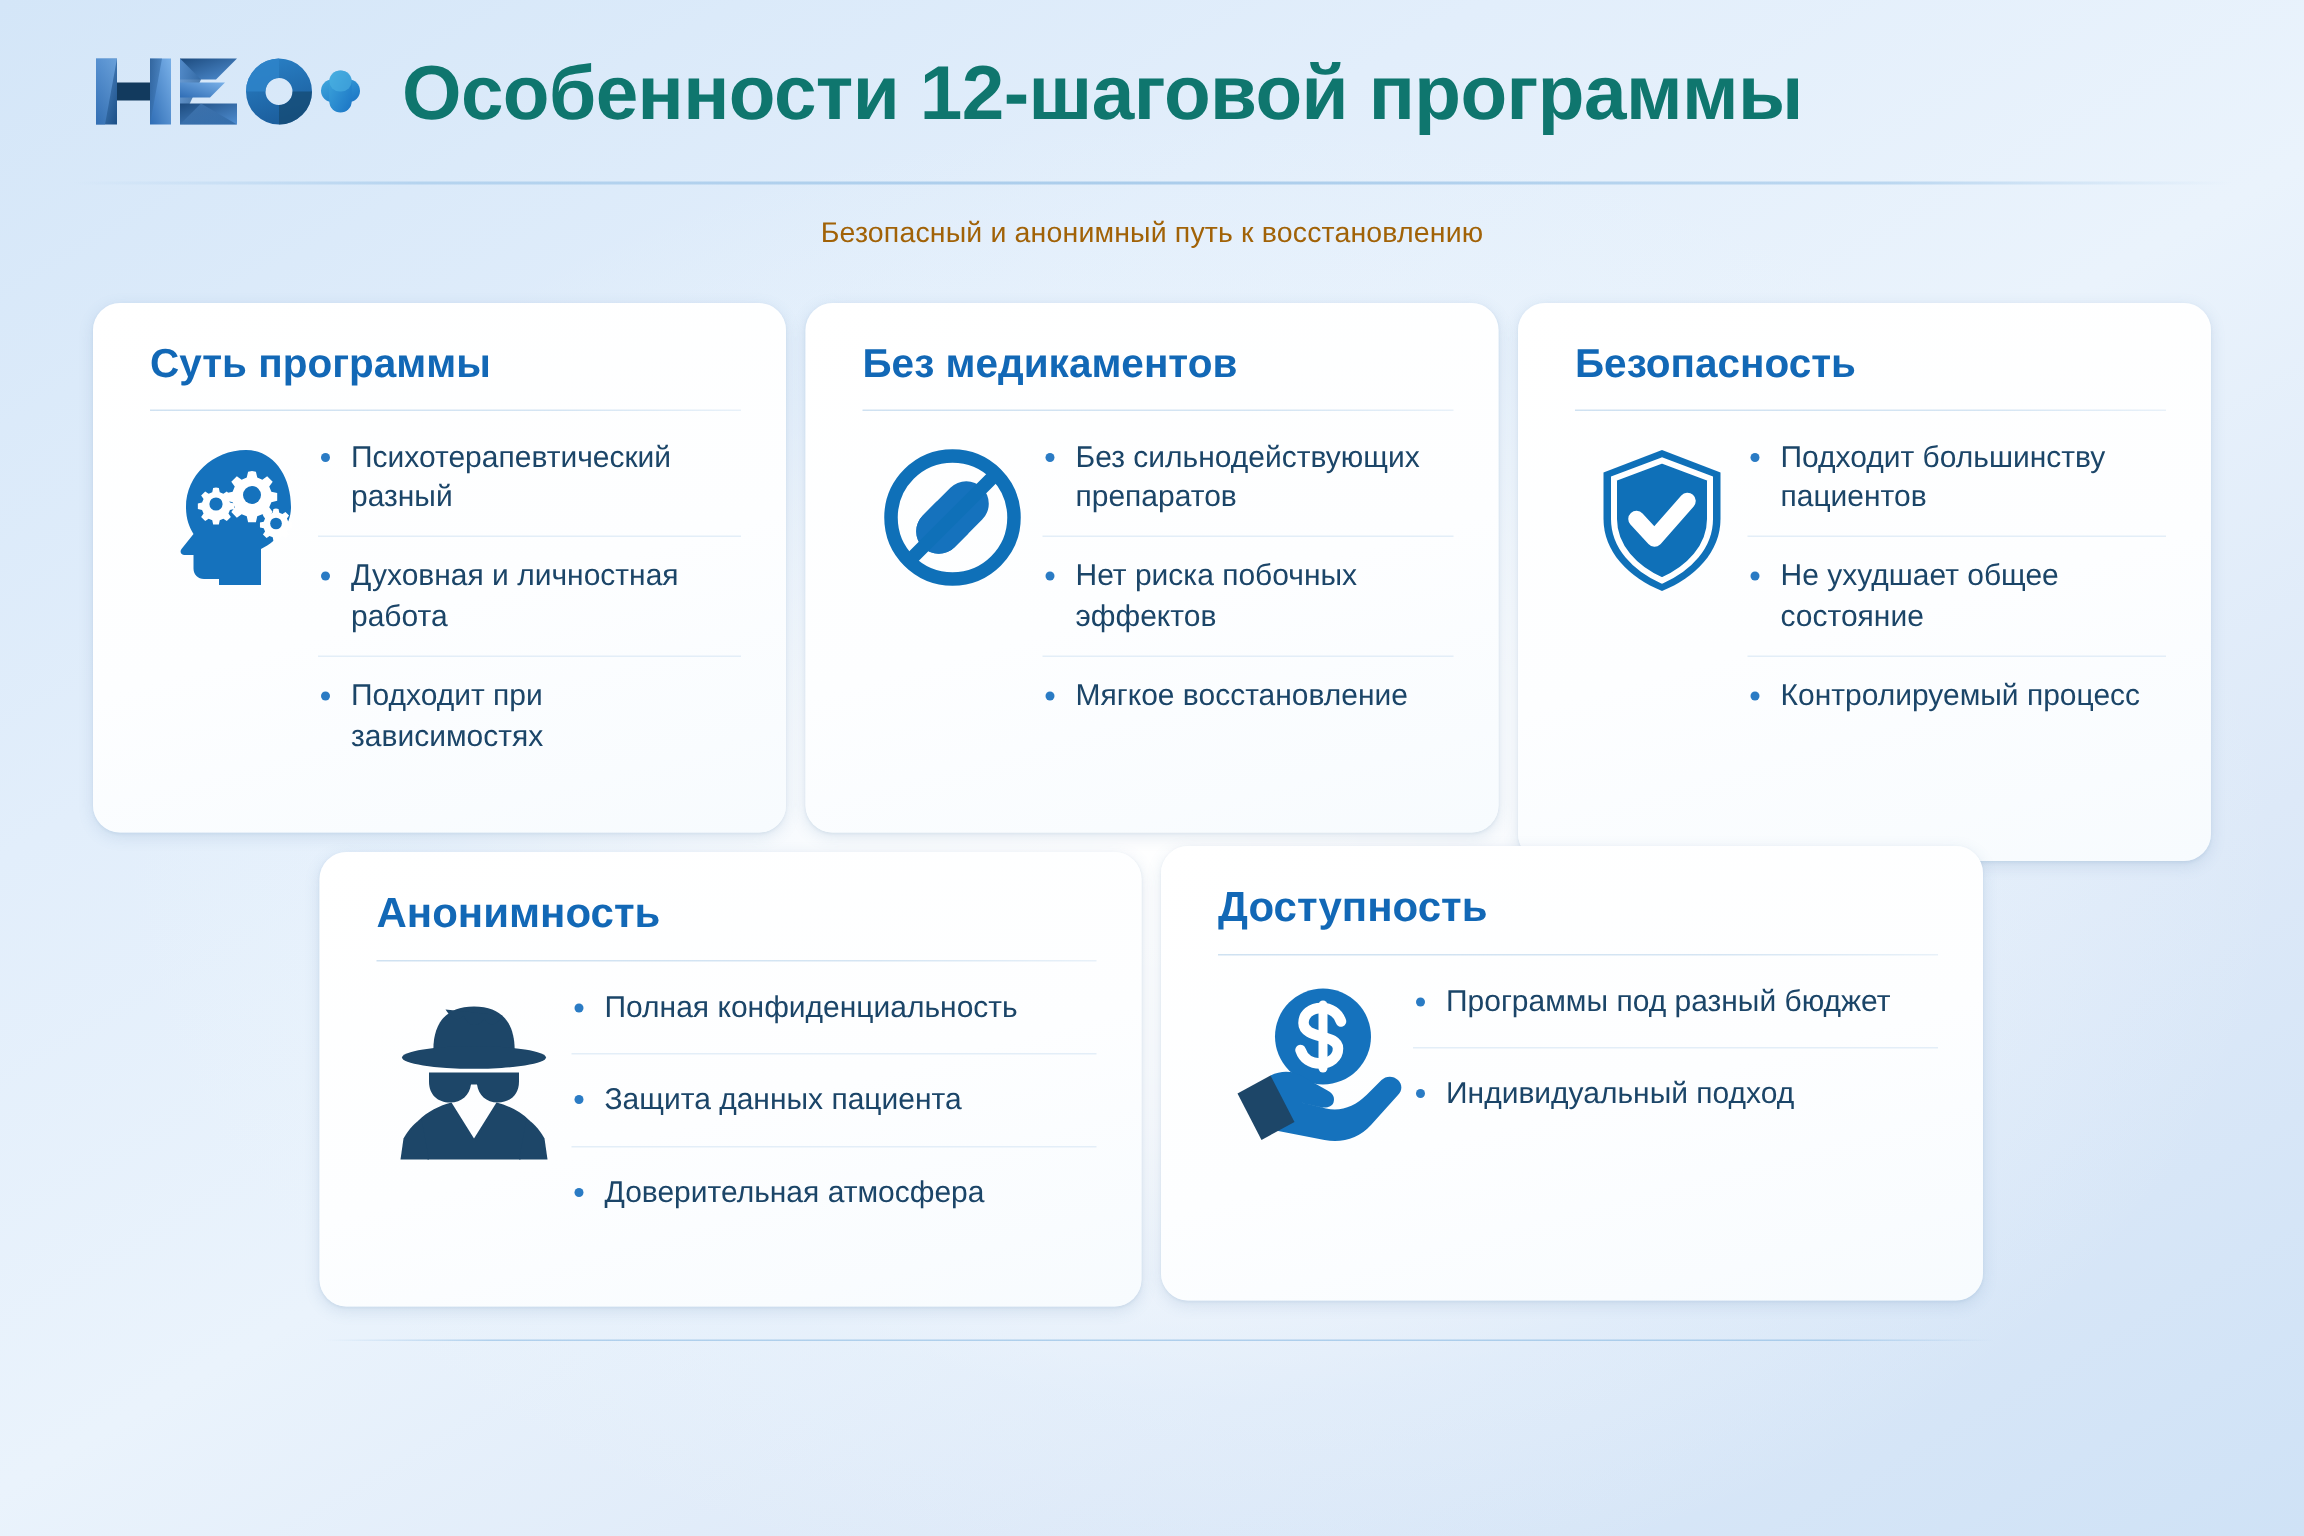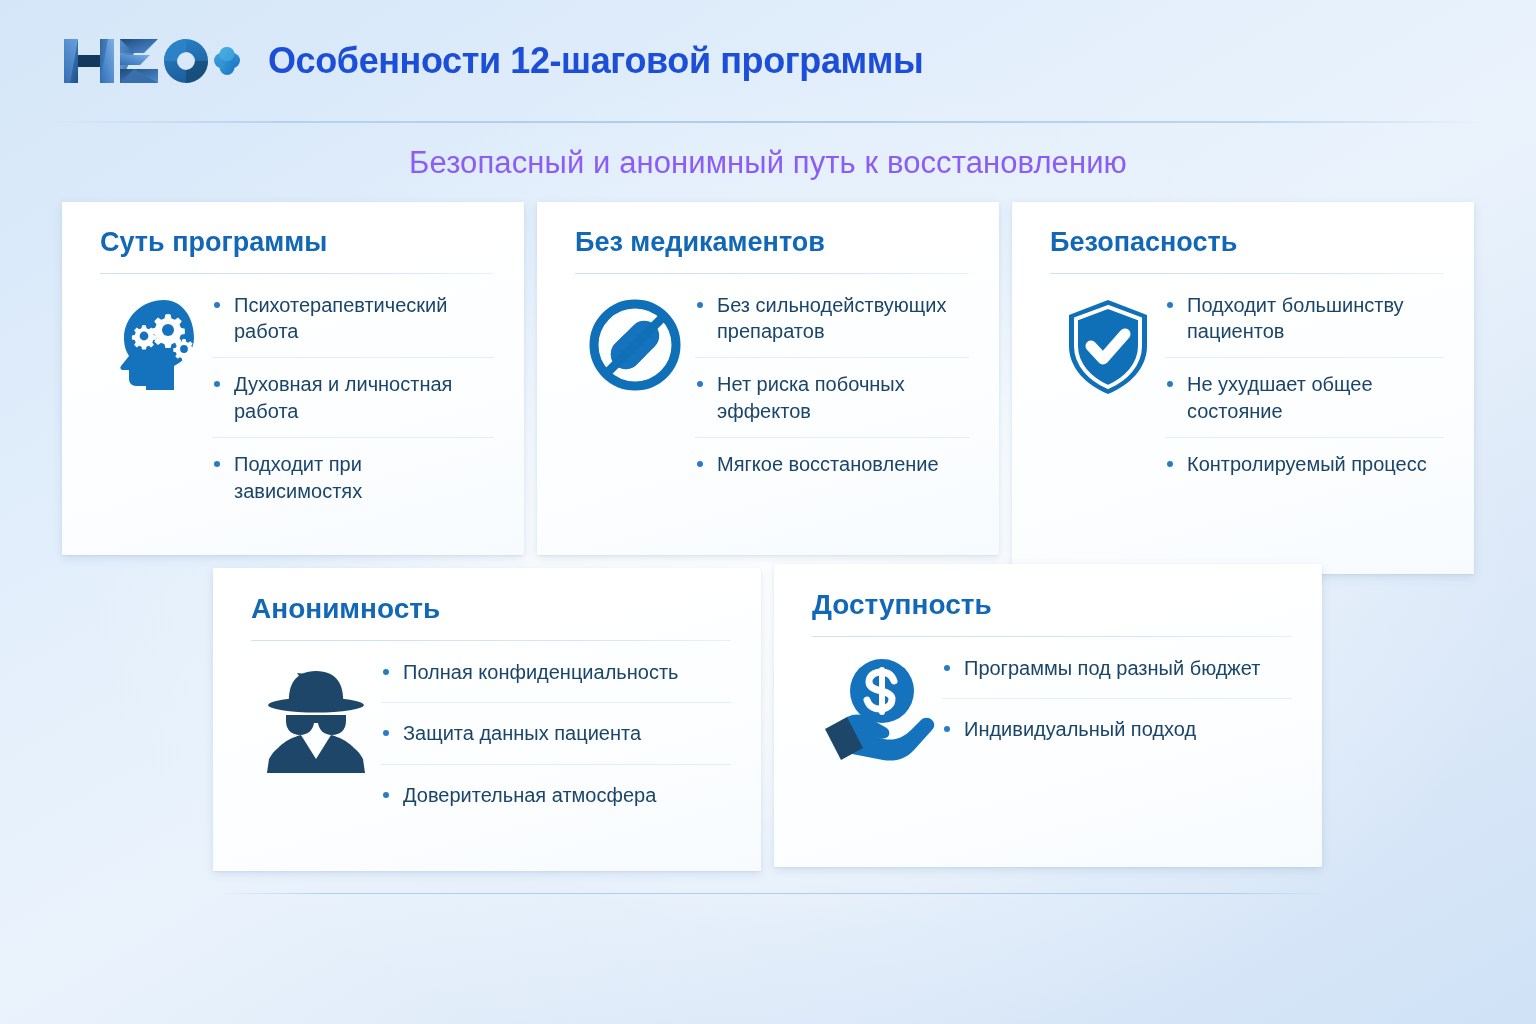--- a/index.html
+++ b/index.html
@@ -31,51 +31,51 @@
 
   .logo {
     display: flex;
     align-items: center;
     height: 60px;
     margin-right: 28px;
     flex: none;
   }
 
   .page-title {
-    font-size: 36px;
+    font-size: 51px;
     font-weight: bold;
-    color: #1d4ed8;
+    color: #0f766e;
     letter-spacing: -0.4px;
     white-space: nowrap;
     line-height: 1;
   }
 
   .header-divider {
     position: absolute;
     left: 48px; top: 121px;
     width: 1440px;
     height: 2px;
     background: linear-gradient(to right, rgba(150,190,228,0) 0%, rgba(150,193,230,0.55) 16%, rgba(140,186,226,0.65) 50%, rgba(150,193,230,0.55) 84%, rgba(150,190,228,0) 100%);
   }
 
   .subtitle {
     position: absolute;
     left: 0; top: 145px;
     width: 1536px;
     text-align: center;
-    font-size: 31px;
-    color: #8b5cf6;
+    font-size: 19px;
+    color: #a16207;
     letter-spacing: 0.1px;
   }
 
   
   .card {
     position: absolute;
     background: linear-gradient(165deg, #ffffff 0%, #fdfeff 55%, #f7fbfe 100%);
-    border-radius: 1px;
+    border-radius: 18px;
     box-shadow: 0 3px 10px rgba(80,125,170,0.16), 0 1px 2px rgba(80,125,170,0.10);
     padding: 26px 30px 20px 38px;
   }
 
   .card-title {
     font-size: 27px;
     font-weight: bold;
     color: #1268b6;
     line-height: 1.1;
     white-space: nowrap;
@@ -226,21 +226,21 @@
           <path d="M58 16l2.6.5.9 3.9 3.4 1.4 3.2-2.3 3.7 3.7-2.3 3.2 1.4 3.4 3.9.9v5.2l-3.9.9-1.4 3.4 2.3 3.2-3.7 3.7-3.2-2.3-3.4 1.4-.9 3.9h-5.2l-.9-3.9-3.4-1.4-3.2 2.3-3.7-3.7 2.3-3.2-1.4-3.4-3.9-.9v-5.2l3.9-.9 1.4-3.4-2.3-3.2 3.7-3.7 3.2 2.3 3.4-1.4.9-3.9z"></path>
           <circle cx="58" cy="32" r="6" fill="#1572bd"></circle>
           <path d="M34 27l1.9.4.6 2.8 2.4 1 2.3-1.6 2.7 2.7-1.6 2.3 1 2.4 2.8.6v3.8l-2.8.6-1 2.4 1.6 2.3-2.7 2.7-2.3-1.6-2.4 1-.6 2.8h-3.8l-.6-2.8-2.4-1-2.3 1.6-2.7-2.7 1.6-2.3-1-2.4-2.8-.6v-3.8l2.8-.6 1-2.4-1.6-2.3 2.7-2.7 2.3 1.6 2.4-1 .6-2.8z"></path>
           <circle cx="34" cy="38" r="4.4" fill="#1572bd"></circle>
           <path d="M74 41l1.7.3.5 2.5 2.1.9 2-1.4 2.4 2.4-1.4 2 .9 2.1 2.5.5v3.4l-2.5.5-.9 2.1 1.4 2-2.4 2.4-2-1.4-2.1.9-.5 2.5h-3.4l-.5-2.5-2.1-.9-2 1.4-2.4-2.4 1.4-2-.9-2.1-2.5-.5v-3.4l2.5-.5.9-2.1-1.4-2 2.4-2.4 2 1.4 2.1-.9.5-2.5z"></path>
           <circle cx="74" cy="51" r="3.9" fill="#1572bd"></circle>
         </g>
       </svg>
     </div>
     <ul class="bullets">
-      <li>Психотерапевтический работа</li>
+      <li>Психотерапевтический разный</li>
       <li>Духовная и личностная работа</li>
       <li>Подходит при зависимостях</li>
     </ul>
   </div>
 </div>
 
 <div class="card" id="card-1">
   <div class="card-title">Без медикаментов</div>
   <div class="card-title-rule"></div>
   <div class="card-body">

